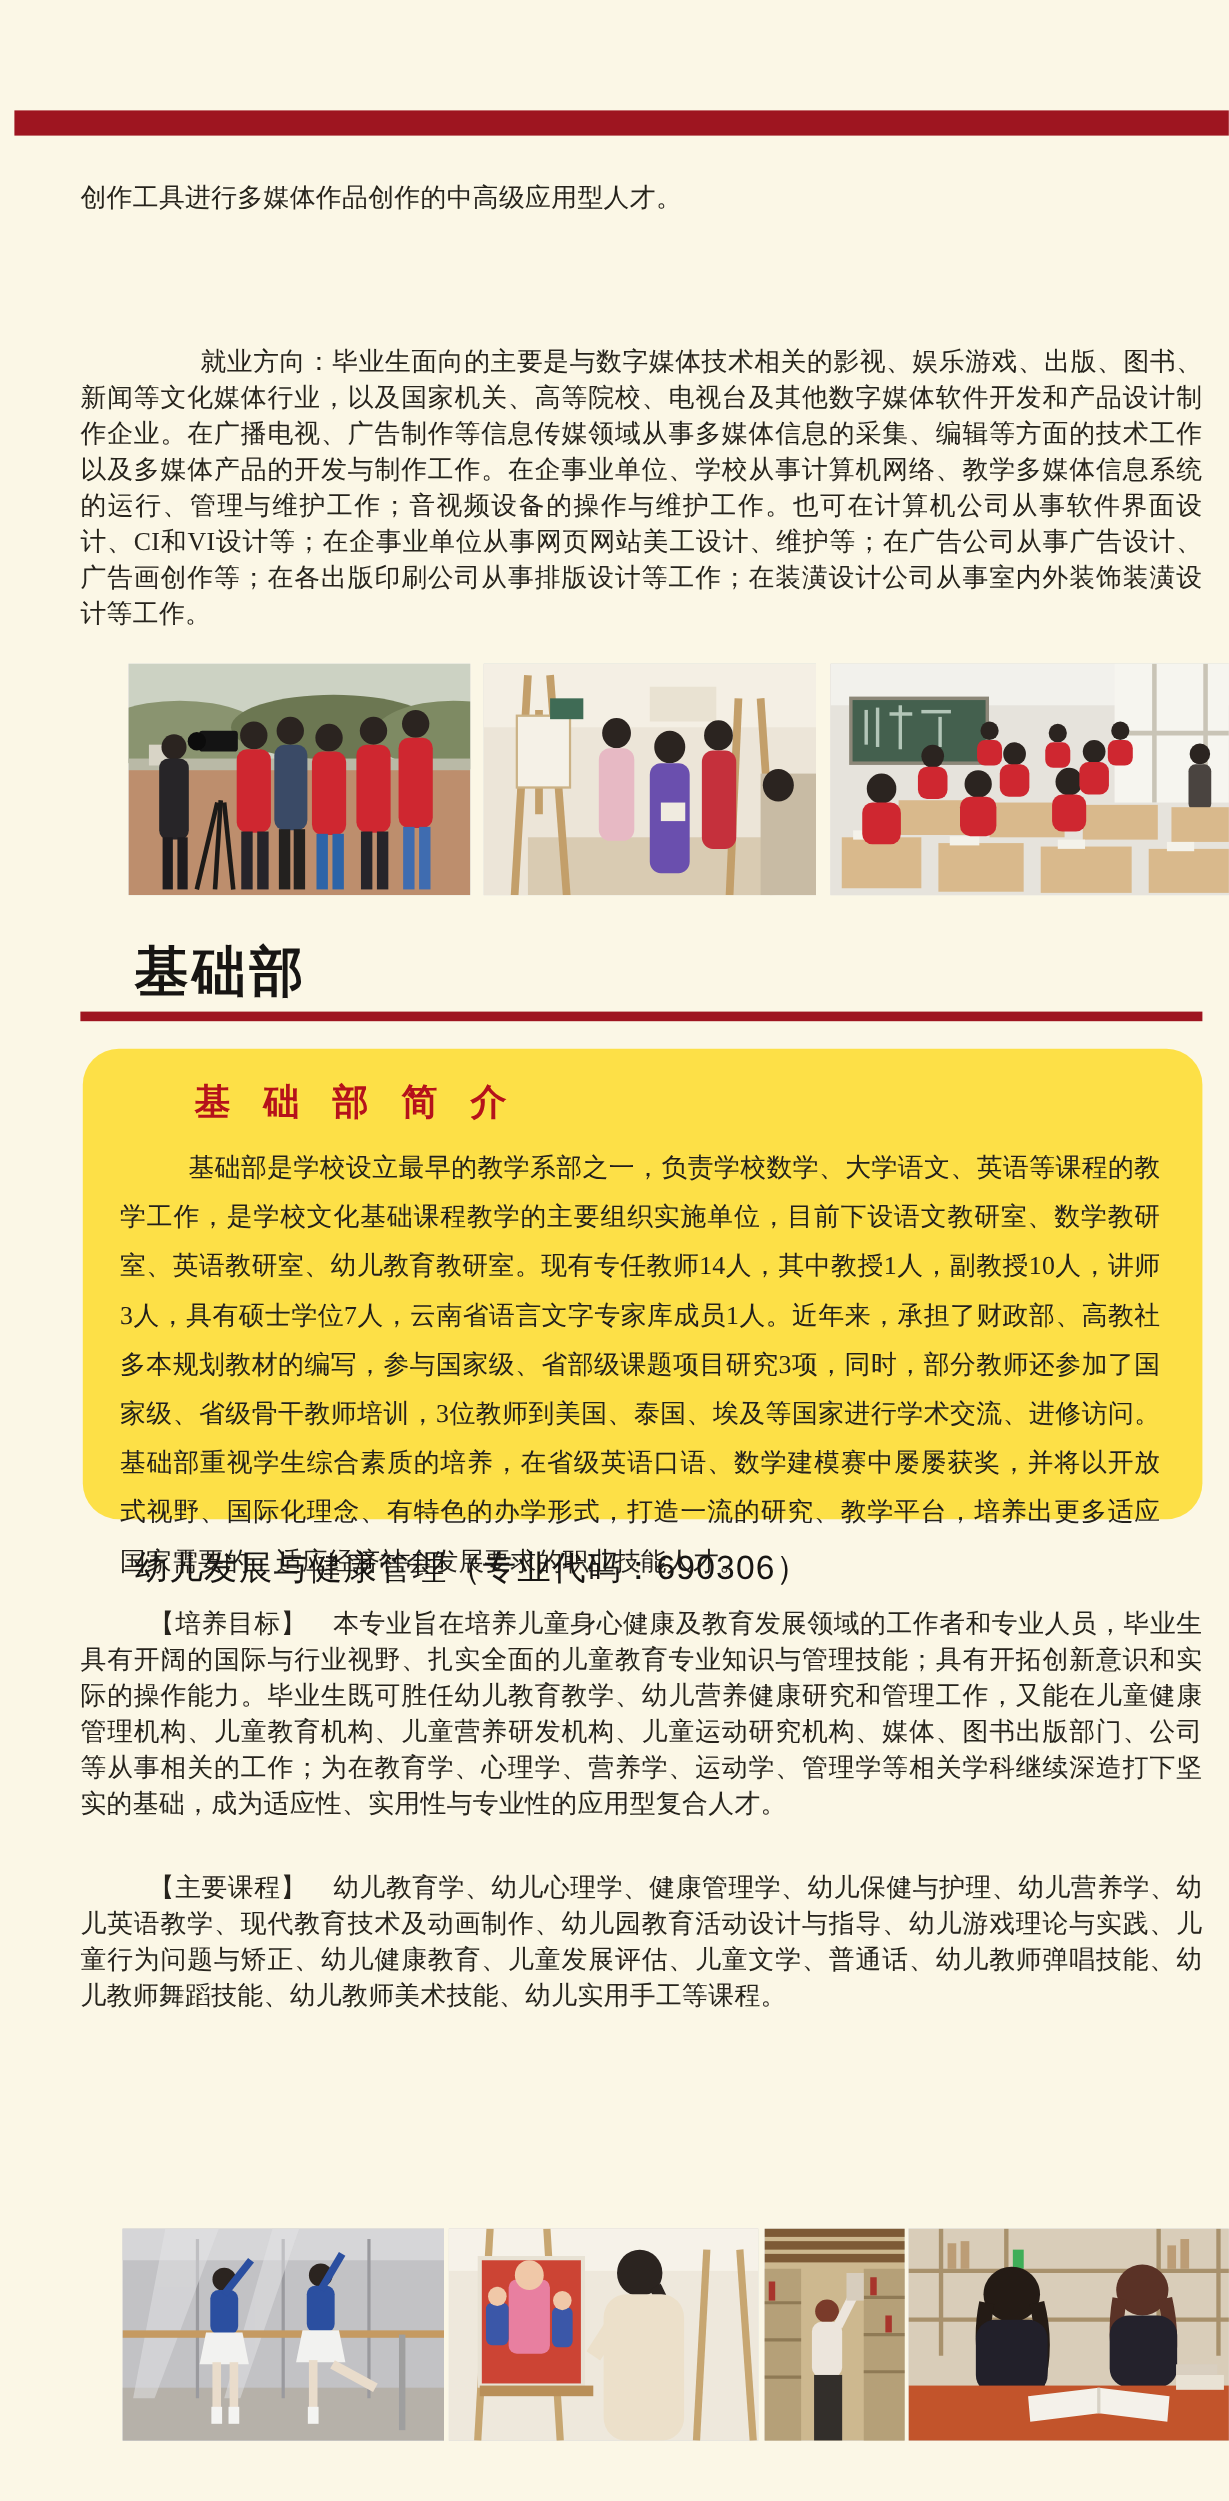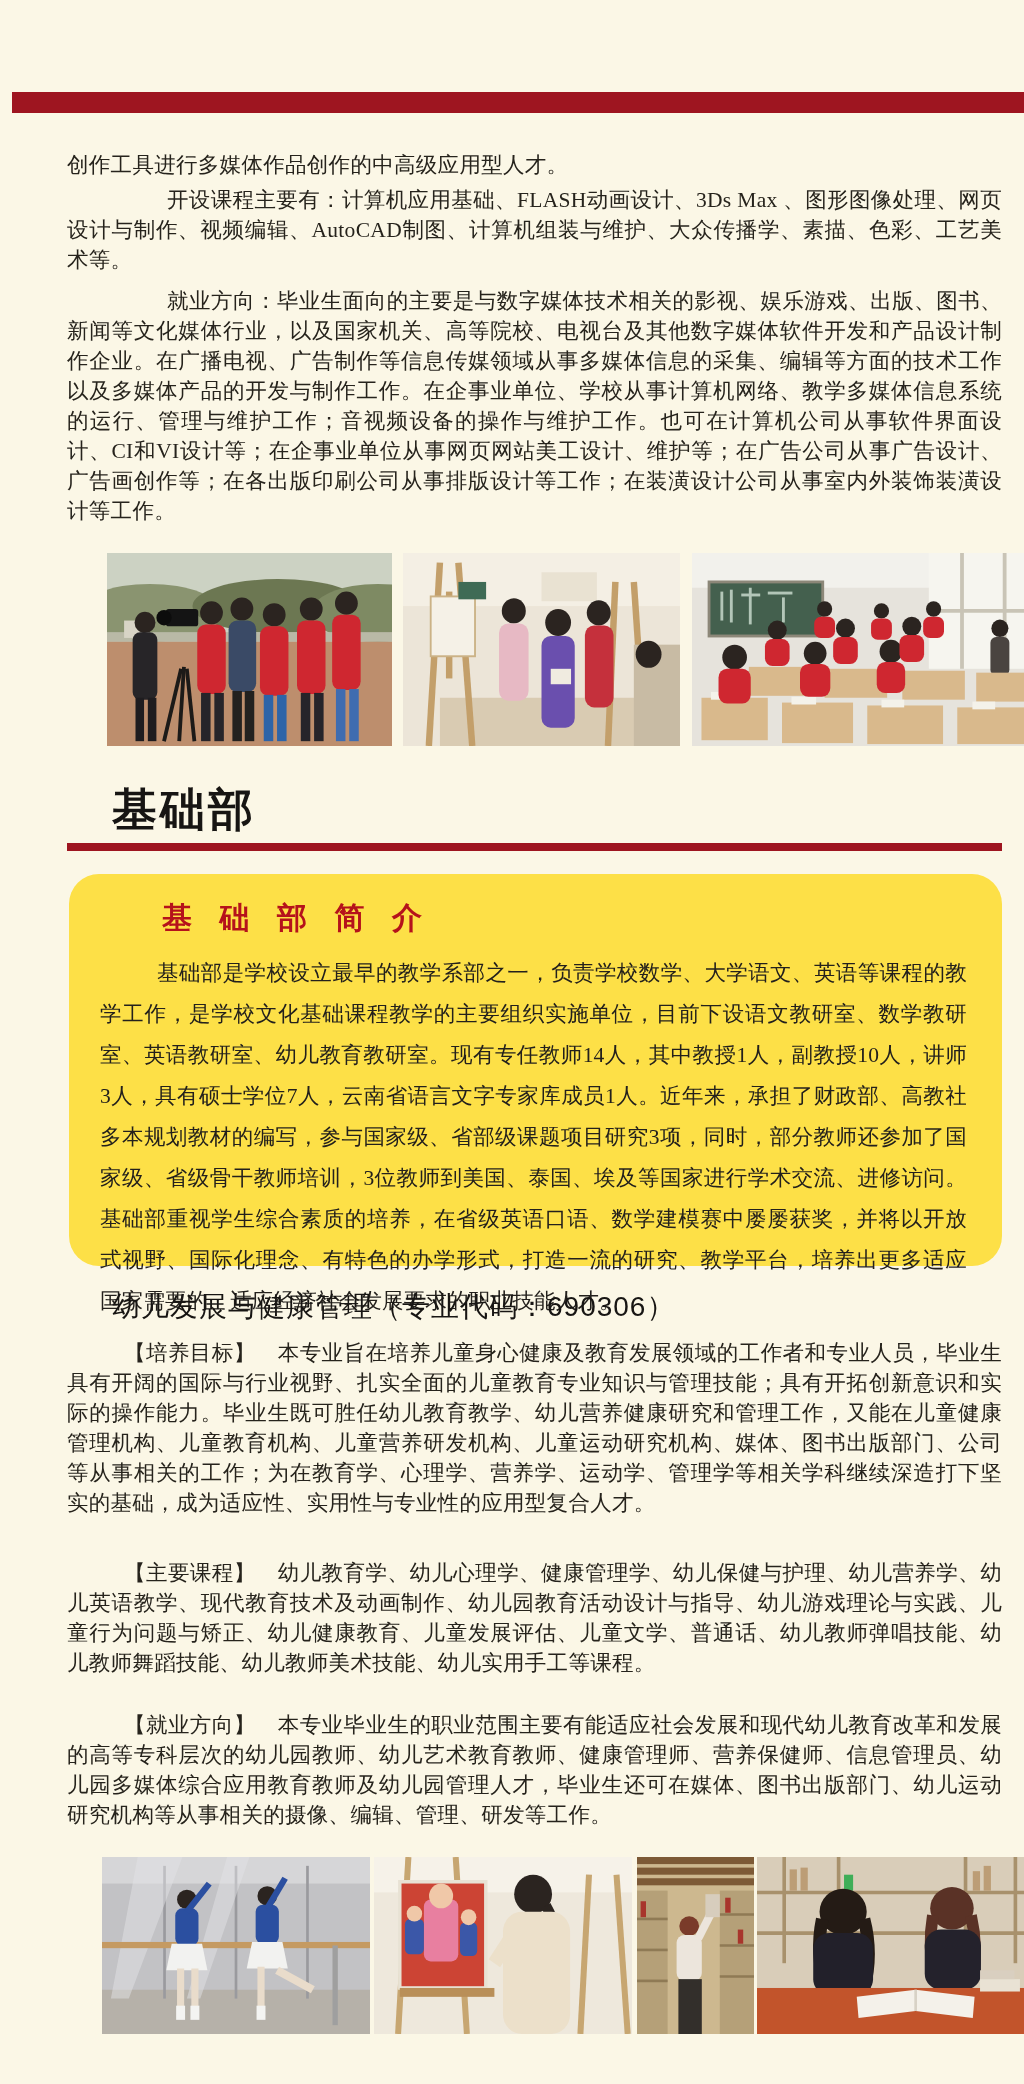--- a/index.html
+++ b/index.html
@@ -50,21 +50,20 @@
   .row2{top:1841px;height:177px;}
 </style>
 </head>
 <body>
 
 <div class="page">
 
   <div class="top-bar"></div>
 
   <p class="body-text" style="top:150px;">创作工具进行多媒体作品创作的中高级应用型人才。</p>
-  <p class="body-text indent-lg" style="top:185px;">开设课程主要有：计算机应用基础、FLASH动画设计、3Ds Max 、图形图像处理、网页设计与制作、视频编辑、AutoCAD制图、计算机组装与维护、大众传播学、素描、色彩、工艺美术等。</p>
   <p class="body-text indent-lg" style="top:286px;">就业方向：毕业生面向的主要是与数字媒体技术相关的影视、娱乐游戏、出版、图书、新闻等文化媒体行业，以及国家机关、高等院校、电视台及其他数字媒体软件开发和产品设计制作企业。在广播电视、广告制作等信息传媒领域从事多媒体信息的采集、编辑等方面的技术工作以及多媒体产品的开发与制作工作。在企事业单位、学校从事计算机网络、教学多媒体信息系统的运行、管理与维护工作；音视频设备的操作与维护工作。也可在计算机公司从事软件界面设计、CI和VI设计等；在企事业单位从事网页网站美工设计、维护等；在广告公司从事广告设计、广告画创作等；在各出版印刷公司从事排版设计等工作；在装潢设计公司从事室内外装饰装潢设计等工作。</p>
 
   <figure class="photo row1" style="left:55px;width:285px;">
     <svg viewBox="0 0 300 200" preserveAspectRatio="none">
       <rect width="300" height="200" fill="#ccd2c3"></rect>
       <ellipse cx="45" cy="62" rx="75" ry="30" fill="#8a9470"></ellipse>
       <ellipse cx="180" cy="55" rx="90" ry="28" fill="#6c7752"></ellipse>
       <ellipse cx="285" cy="62" rx="70" ry="30" fill="#7e8a63"></ellipse>
       <rect y="82" width="300" height="10" fill="#b9b9a6"></rect>
       <rect y="92" width="300" height="108" fill="#bd8e6d"></rect>
@@ -197,21 +196,20 @@
 
   <section class="intro-box">
     <h2 class="intro-box-heading">基 础 部 简 介</h2>
     <p class="intro-box-text">基础部是学校设立最早的教学系部之一，负责学校数学、大学语文、英语等课程的教学工作，是学校文化基础课程教学的主要组织实施单位，目前下设语文教研室、数学教研室、英语教研室、幼儿教育教研室。现有专任教师14人，其中教授1人，副教授10人，讲师3人，具有硕士学位7人，云南省语言文字专家库成员1人。近年来，承担了财政部、高教社多本规划教材的编写，参与国家级、省部级课题项目研究3项，同时，部分教师还参加了国家级、省级骨干教师培训，3位教师到美国、泰国、埃及等国家进行学术交流、进修访问。基础部重视学生综合素质的培养，在省级英语口语、数学建模赛中屡屡获奖，并将以开放式视野、国际化理念、有特色的办学形式，打造一流的研究、教学平台，培养出更多适应国家需要的、适应经济社会发展要求的职业技能人才。</p>
   </section>
 
   <h2 class="major-title">幼儿发展与健康管理（专业代码：690306）</h2>
 
   <p class="body-text indent-md" style="top:1338px;">【培养目标】　本专业旨在培养儿童身心健康及教育发展领域的工作者和专业人员，毕业生具有开阔的国际与行业视野、扎实全面的儿童教育专业知识与管理技能；具有开拓创新意识和实际的操作能力。毕业生既可胜任幼儿教育教学、幼儿营养健康研究和管理工作，又能在儿童健康管理机构、儿童教育机构、儿童营养研发机构、儿童运动研究机构、媒体、图书出版部门、公司等从事相关的工作；为在教育学、心理学、营养学、运动学、管理学等相关学科继续深造打下坚实的基础，成为适应性、实用性与专业性的应用型复合人才。</p>
   <p class="body-text indent-md" style="top:1558px;">【主要课程】　幼儿教育学、幼儿心理学、健康管理学、幼儿保健与护理、幼儿营养学、幼儿英语教学、现代教育技术及动画制作、幼儿园教育活动设计与指导、幼儿游戏理论与实践、儿童行为问题与矫正、幼儿健康教育、儿童发展评估、儿童文学、普通话、幼儿教师弹唱技能、幼儿教师舞蹈技能、幼儿教师美术技能、幼儿实用手工等课程。</p>
-  <p class="body-text indent-md" style="top:1710px;">【就业方向】　本专业毕业生的职业范围主要有能适应社会发展和现代幼儿教育改革和发展的高等专科层次的幼儿园教师、幼儿艺术教育教师、健康管理师、营养保健师、信息管理员、幼儿园多媒体综合应用教育教师及幼儿园管理人才，毕业生还可在媒体、图书出版部门、幼儿运动研究机构等从事相关的摄像、编辑、管理、研发等工作。</p>
 
   <figure class="photo row2" style="left:50px;width:268px;">
     <svg viewBox="0 0 300 200" preserveAspectRatio="none">
       <rect width="300" height="200" fill="#c2c2c5"></rect>
       <rect width="300" height="30" fill="#d6d6d8"></rect>
       <rect y="150" width="300" height="50" fill="#b6b1a9"></rect>
       <g stroke="#9a9a9e" stroke-width="3">
         <line x1="70" y1="10" x2="70" y2="160"></line>
           <line x1="150" y1="10" x2="150" y2="160"></line>
           <line x1="230" y1="10" x2="230" y2="160"></line>

